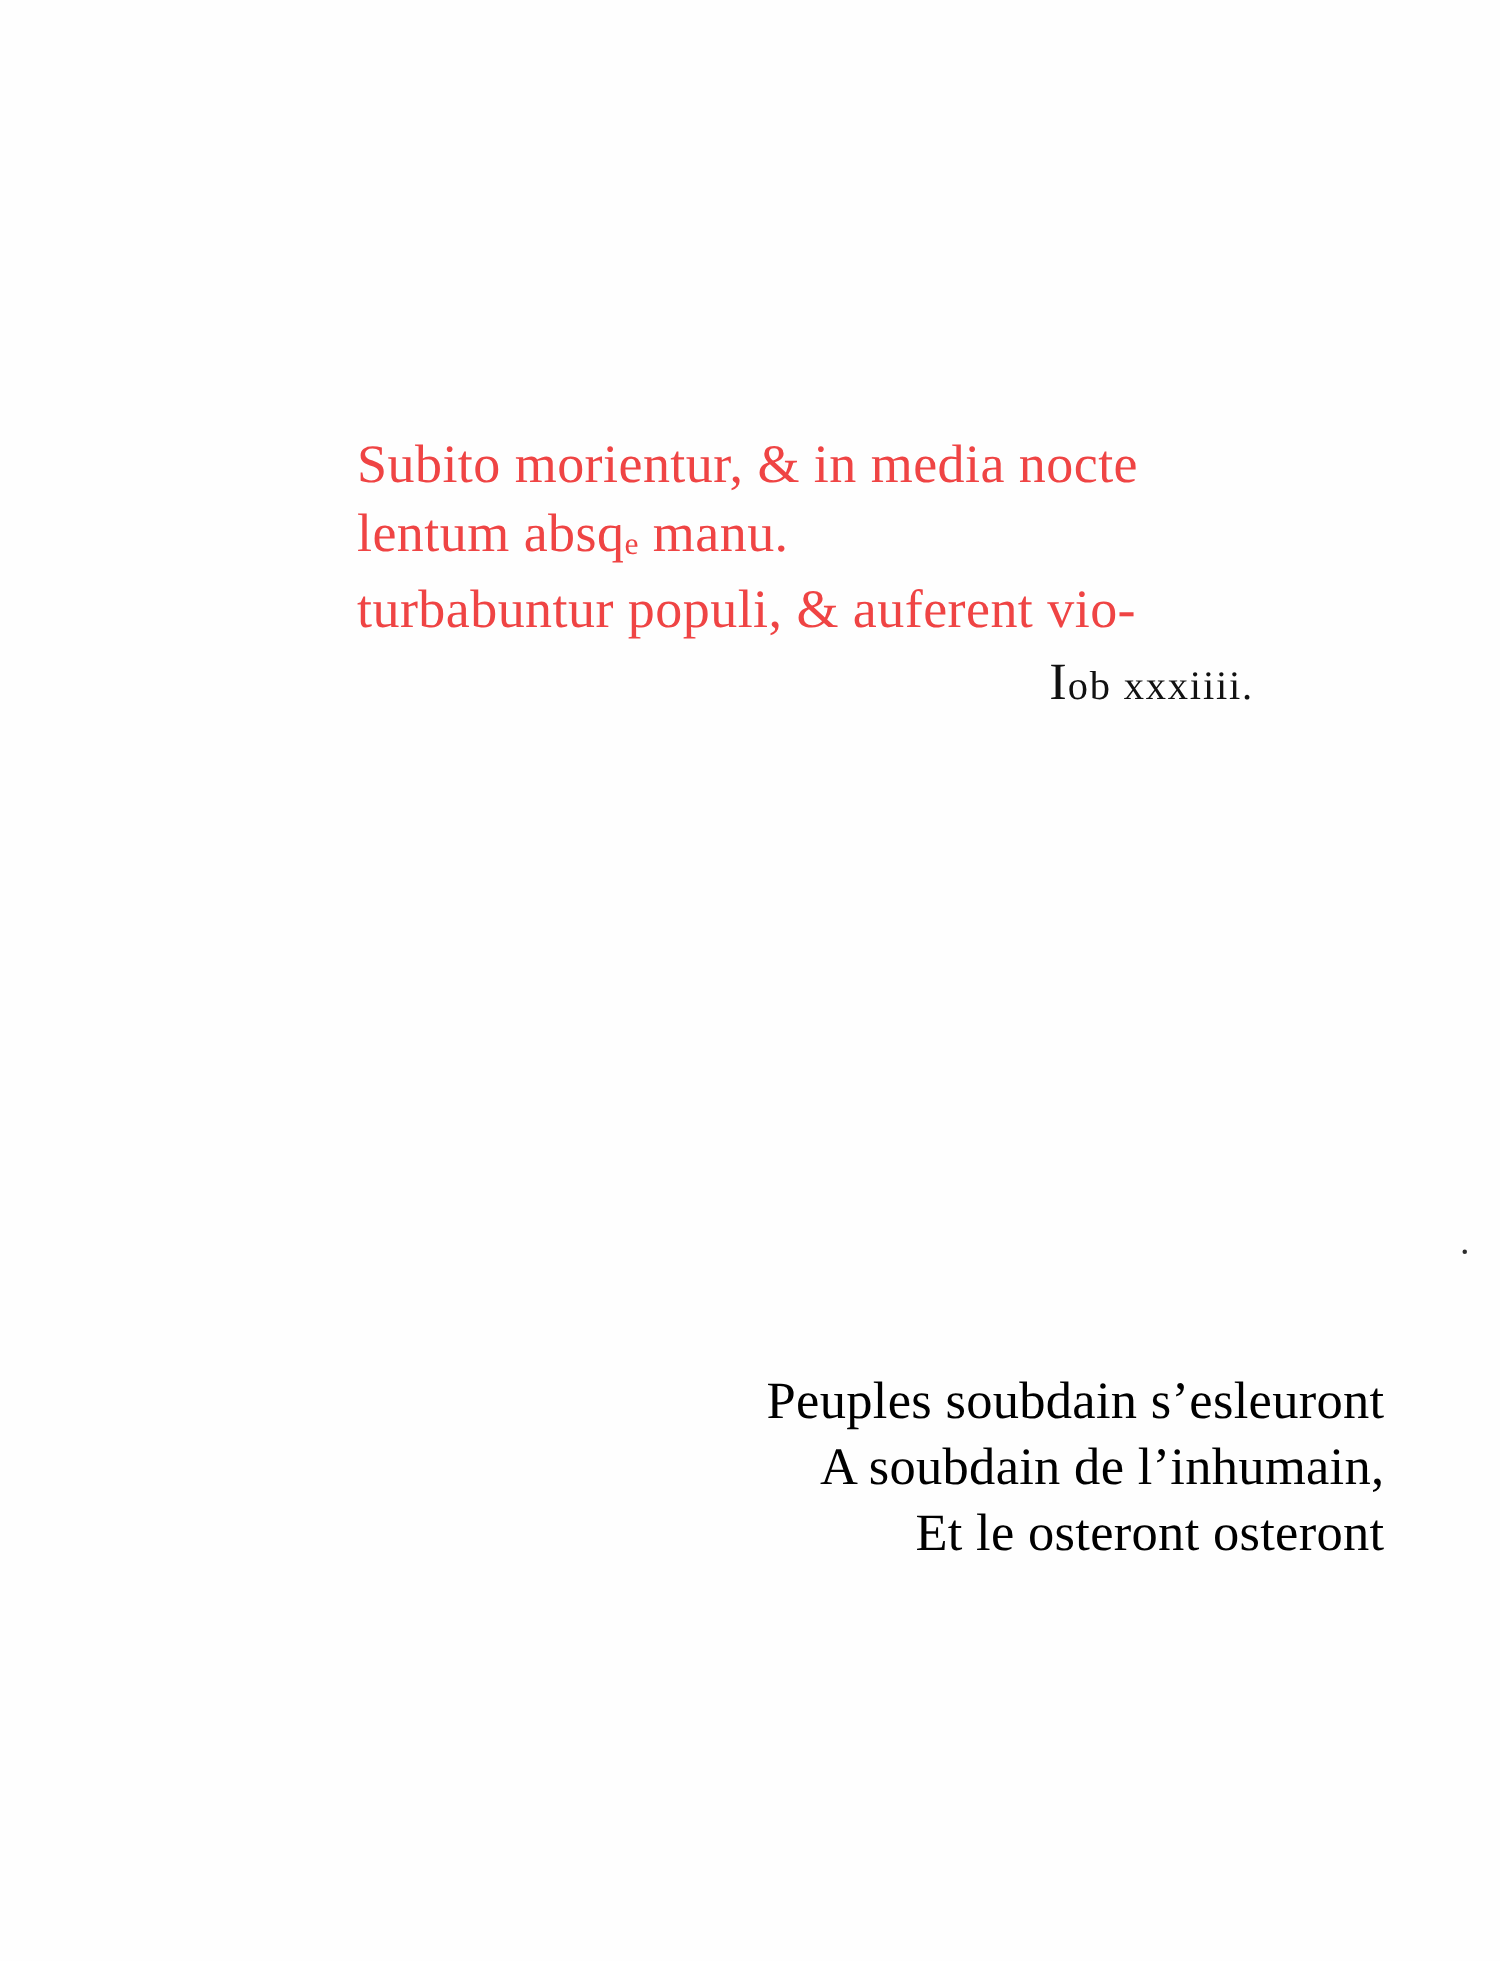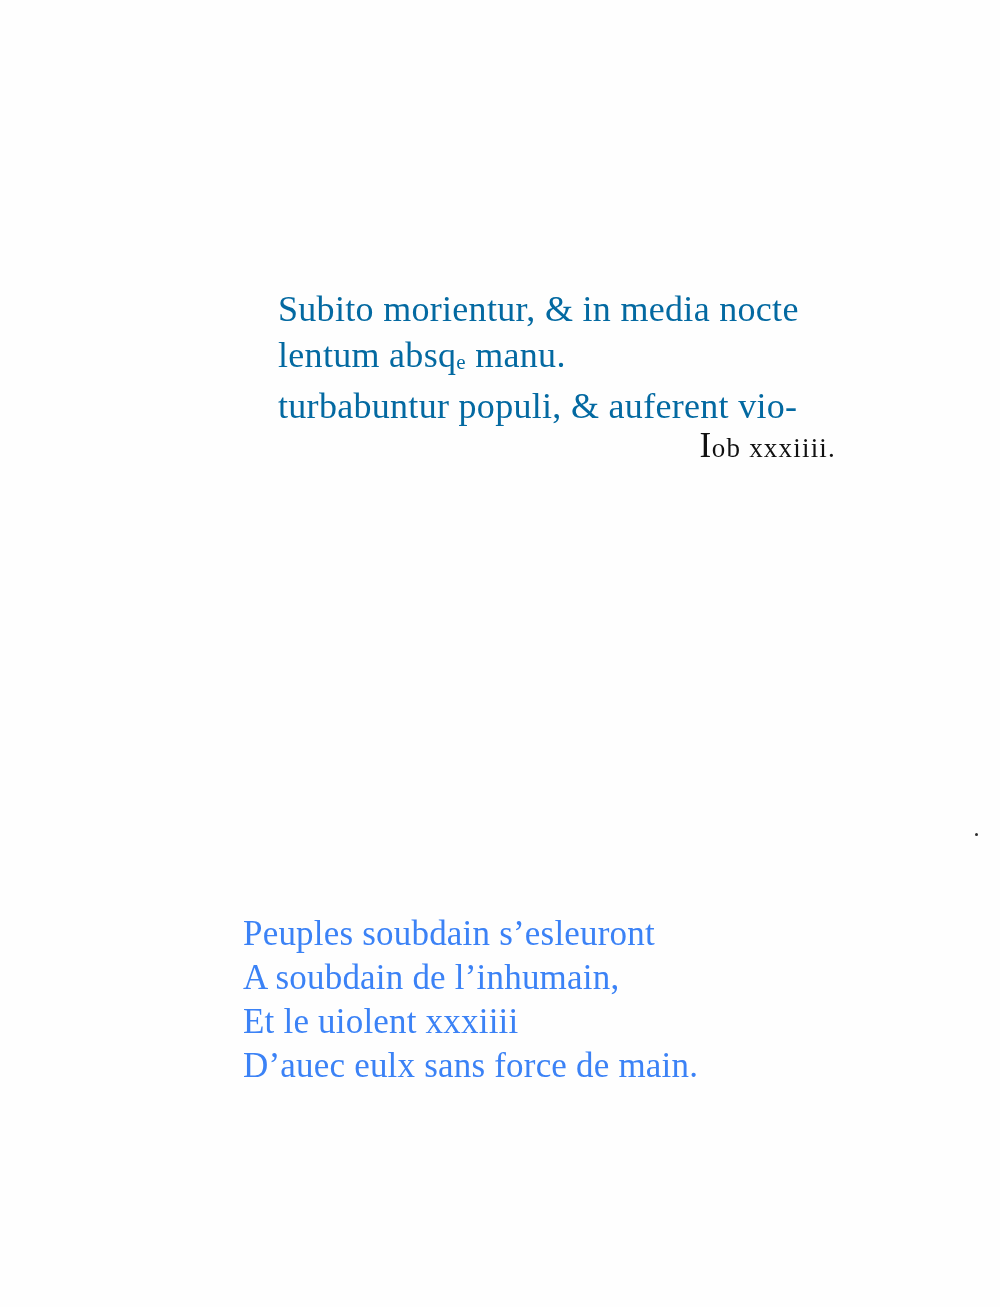--- a/index.html
+++ b/index.html
@@ -26,42 +26,41 @@
     position: absolute;
     left: 238px;
     top: 286px;
     width: 660px;
   }
   .latin-line {
     font-size: 36px;
     line-height: 46px;
     letter-spacing: 0.3px;
     white-space: pre;
-    color: #0369a1;
-    margin-left: 40px;
+    color: #ef4444;
   }
   .latin-line .sup {
     font-size: 21px;
     vertical-align: baseline;
     position: relative;
     top: 2px;
   }
 
   .attribution {
     position: absolute;
     left: 238px;
     top: 424px;
     width: 660px;
     text-align: right;
     padding-right: 62px;
     box-sizing: border-box;
   }
   .attribution-text {
     font-size: 35px;
-    line-height: 44px;
+    line-height: 62px;
     letter-spacing: 0.6px;
   }
   .attribution-text .smallcaps {
     font-size: 27px;
     letter-spacing: 1.2px;
   }
 
   
   .speck {
     position: absolute;
@@ -78,21 +77,22 @@
     position: absolute;
     left: 243px;
     top: 912px;
     width: 680px;
   }
   .verse-line {
     font-size: 35px;
     line-height: 44px;
     letter-spacing: 0.2px;
     white-space: pre;
-    color: #3b82f6;
+    color: #000000;
+    text-align: right;
   }
 </style>
 </head>
 <body>
 
 <div class="page">
 
   <div class="latin-block">
     <div class="latin-line">Subito morientur, &amp; in media nocte</div>
     <div class="latin-line"><span>lentum absq</span><span class="sup">e</span><span> manu.</span></div>
@@ -101,17 +101,16 @@
 
   <div class="attribution">
     <div class="attribution-text"><span>I</span><span class="smallcaps">ob</span><span class="smallcaps"> xxxiiii.</span></div>
   </div>
 
   <div class="speck"></div>
 
   <div class="verse-block">
     <div class="verse-line">Peuples soubdain s’esleuront</div>
     <div class="verse-line">A soubdain de l’inhumain,</div>
-    <div class="verse-line">Et le uiolent xxxiiii</div>
-    <div class="verse-line">D’auec eulx sans force de main.</div>
+    <div class="verse-line">Et le osteront osteront</div>
   </div>
 
 </div>
 
 </body></html>

